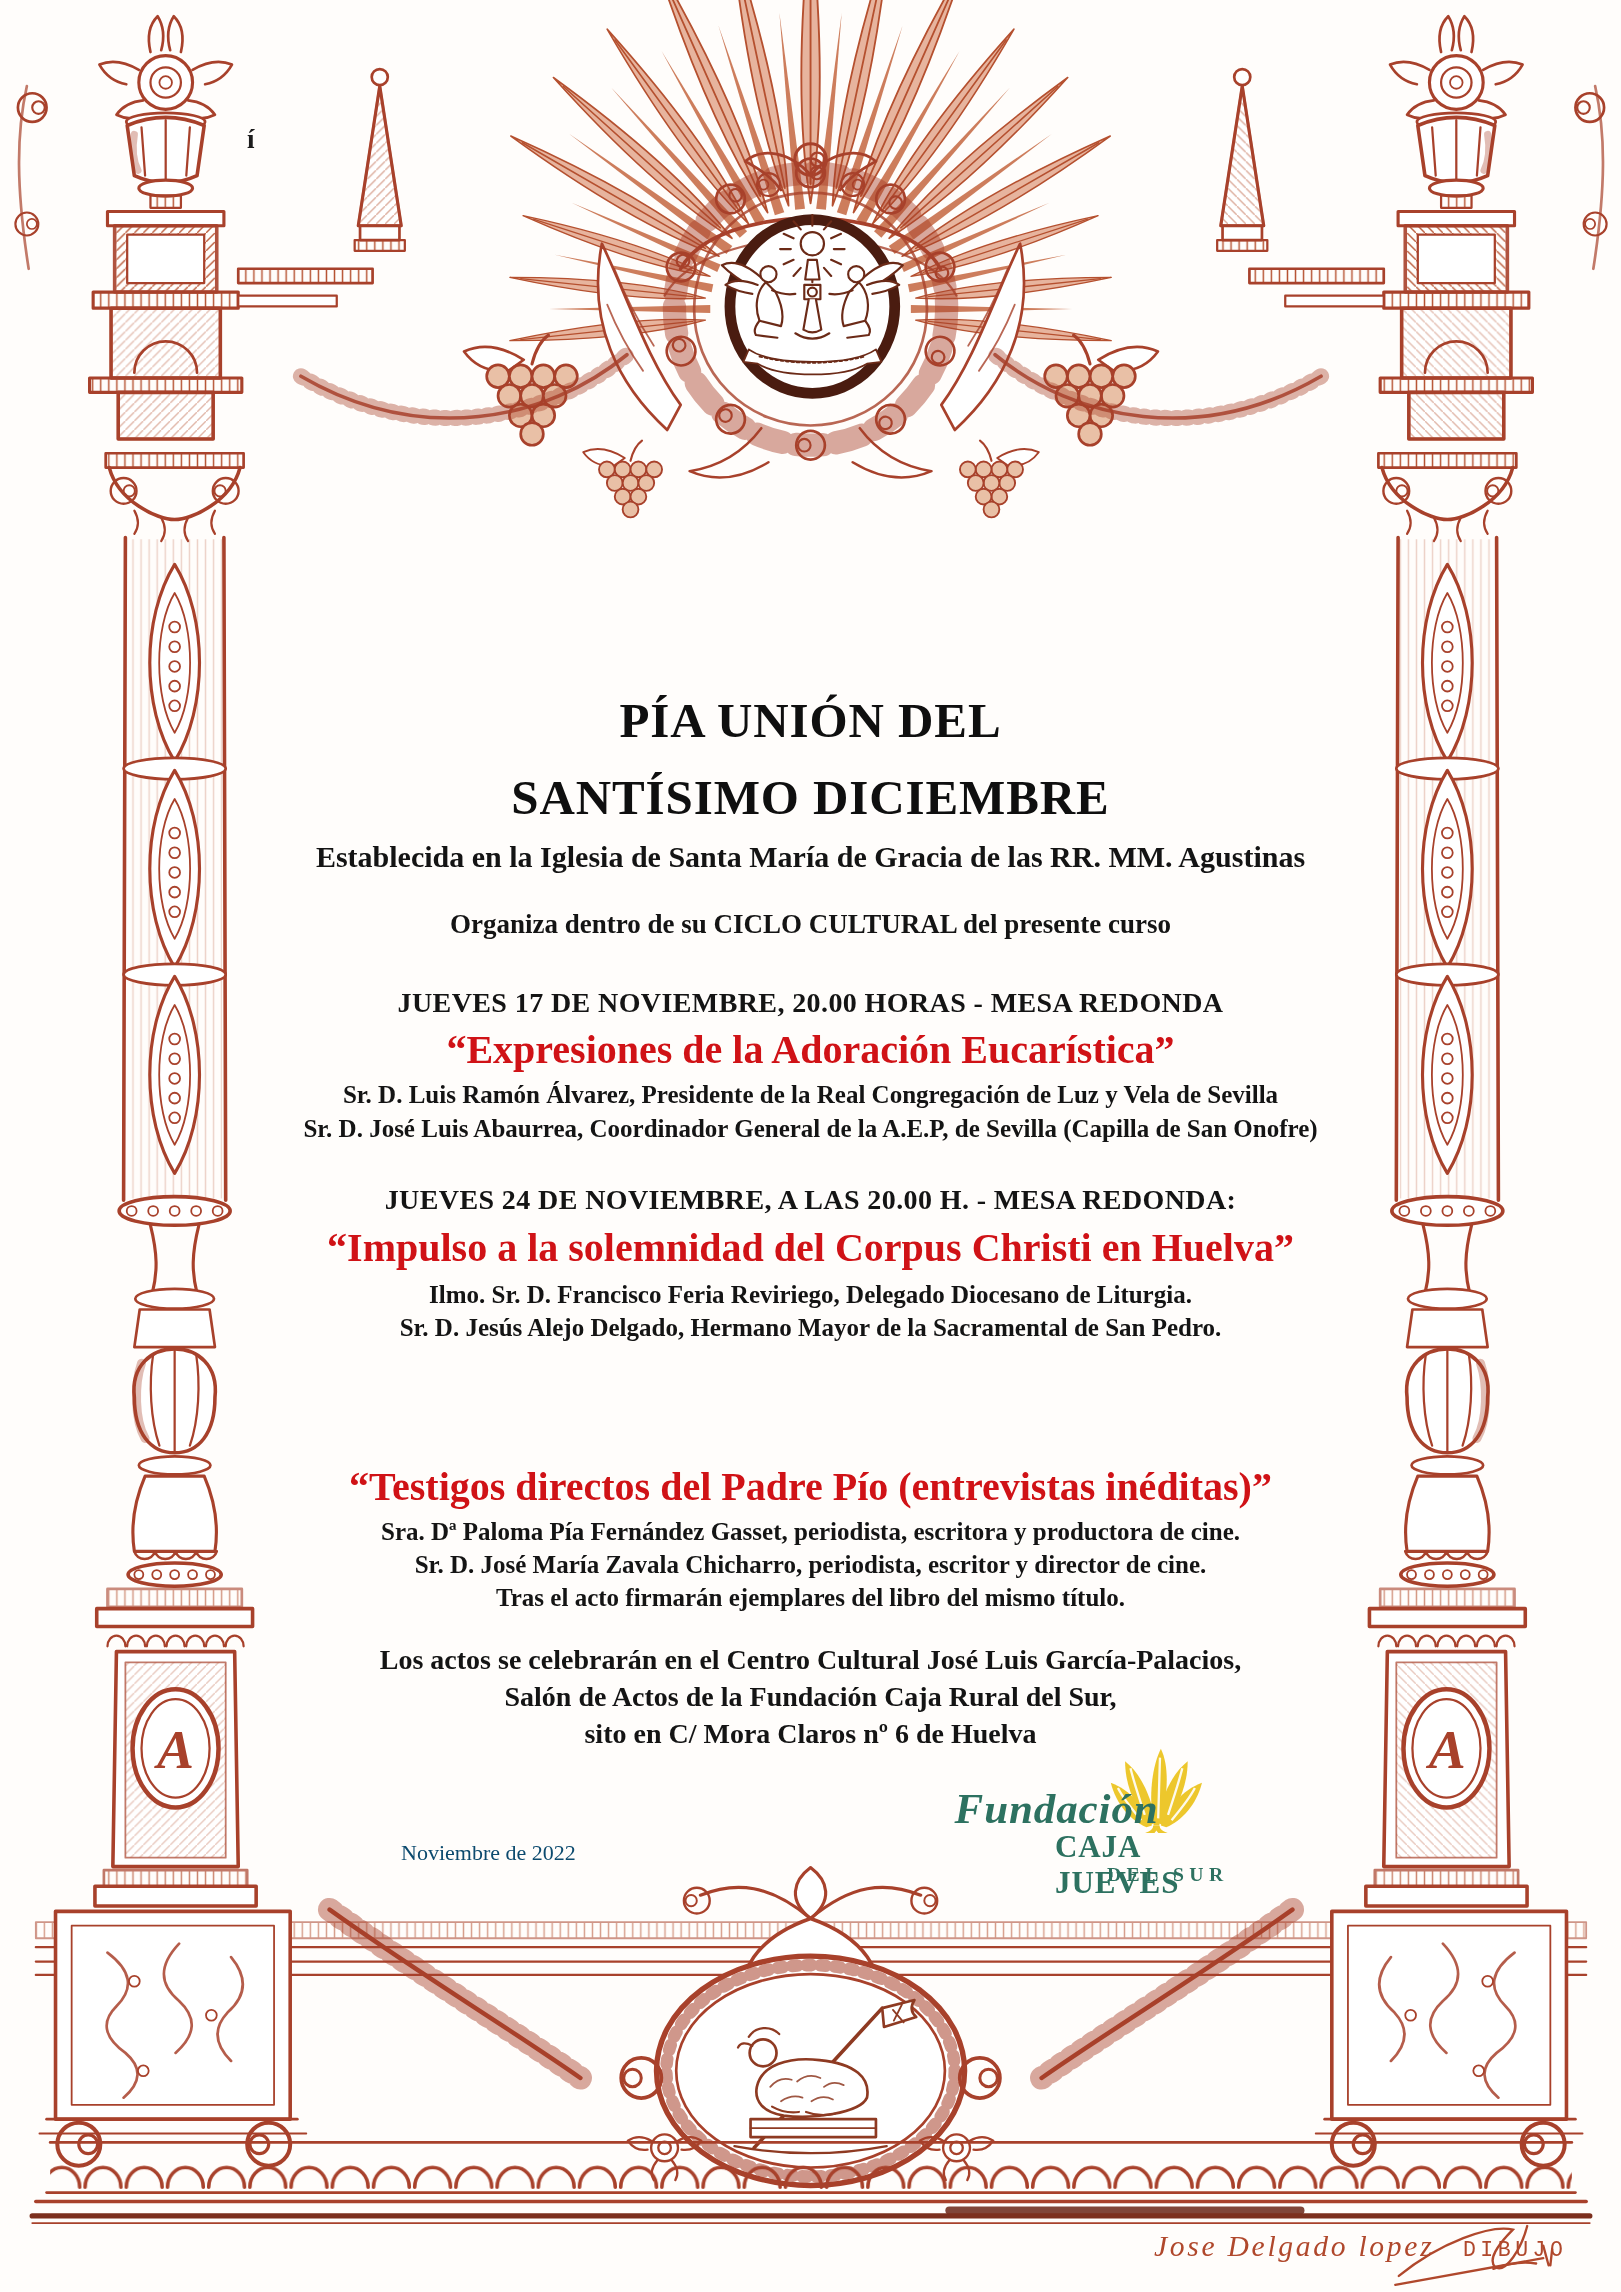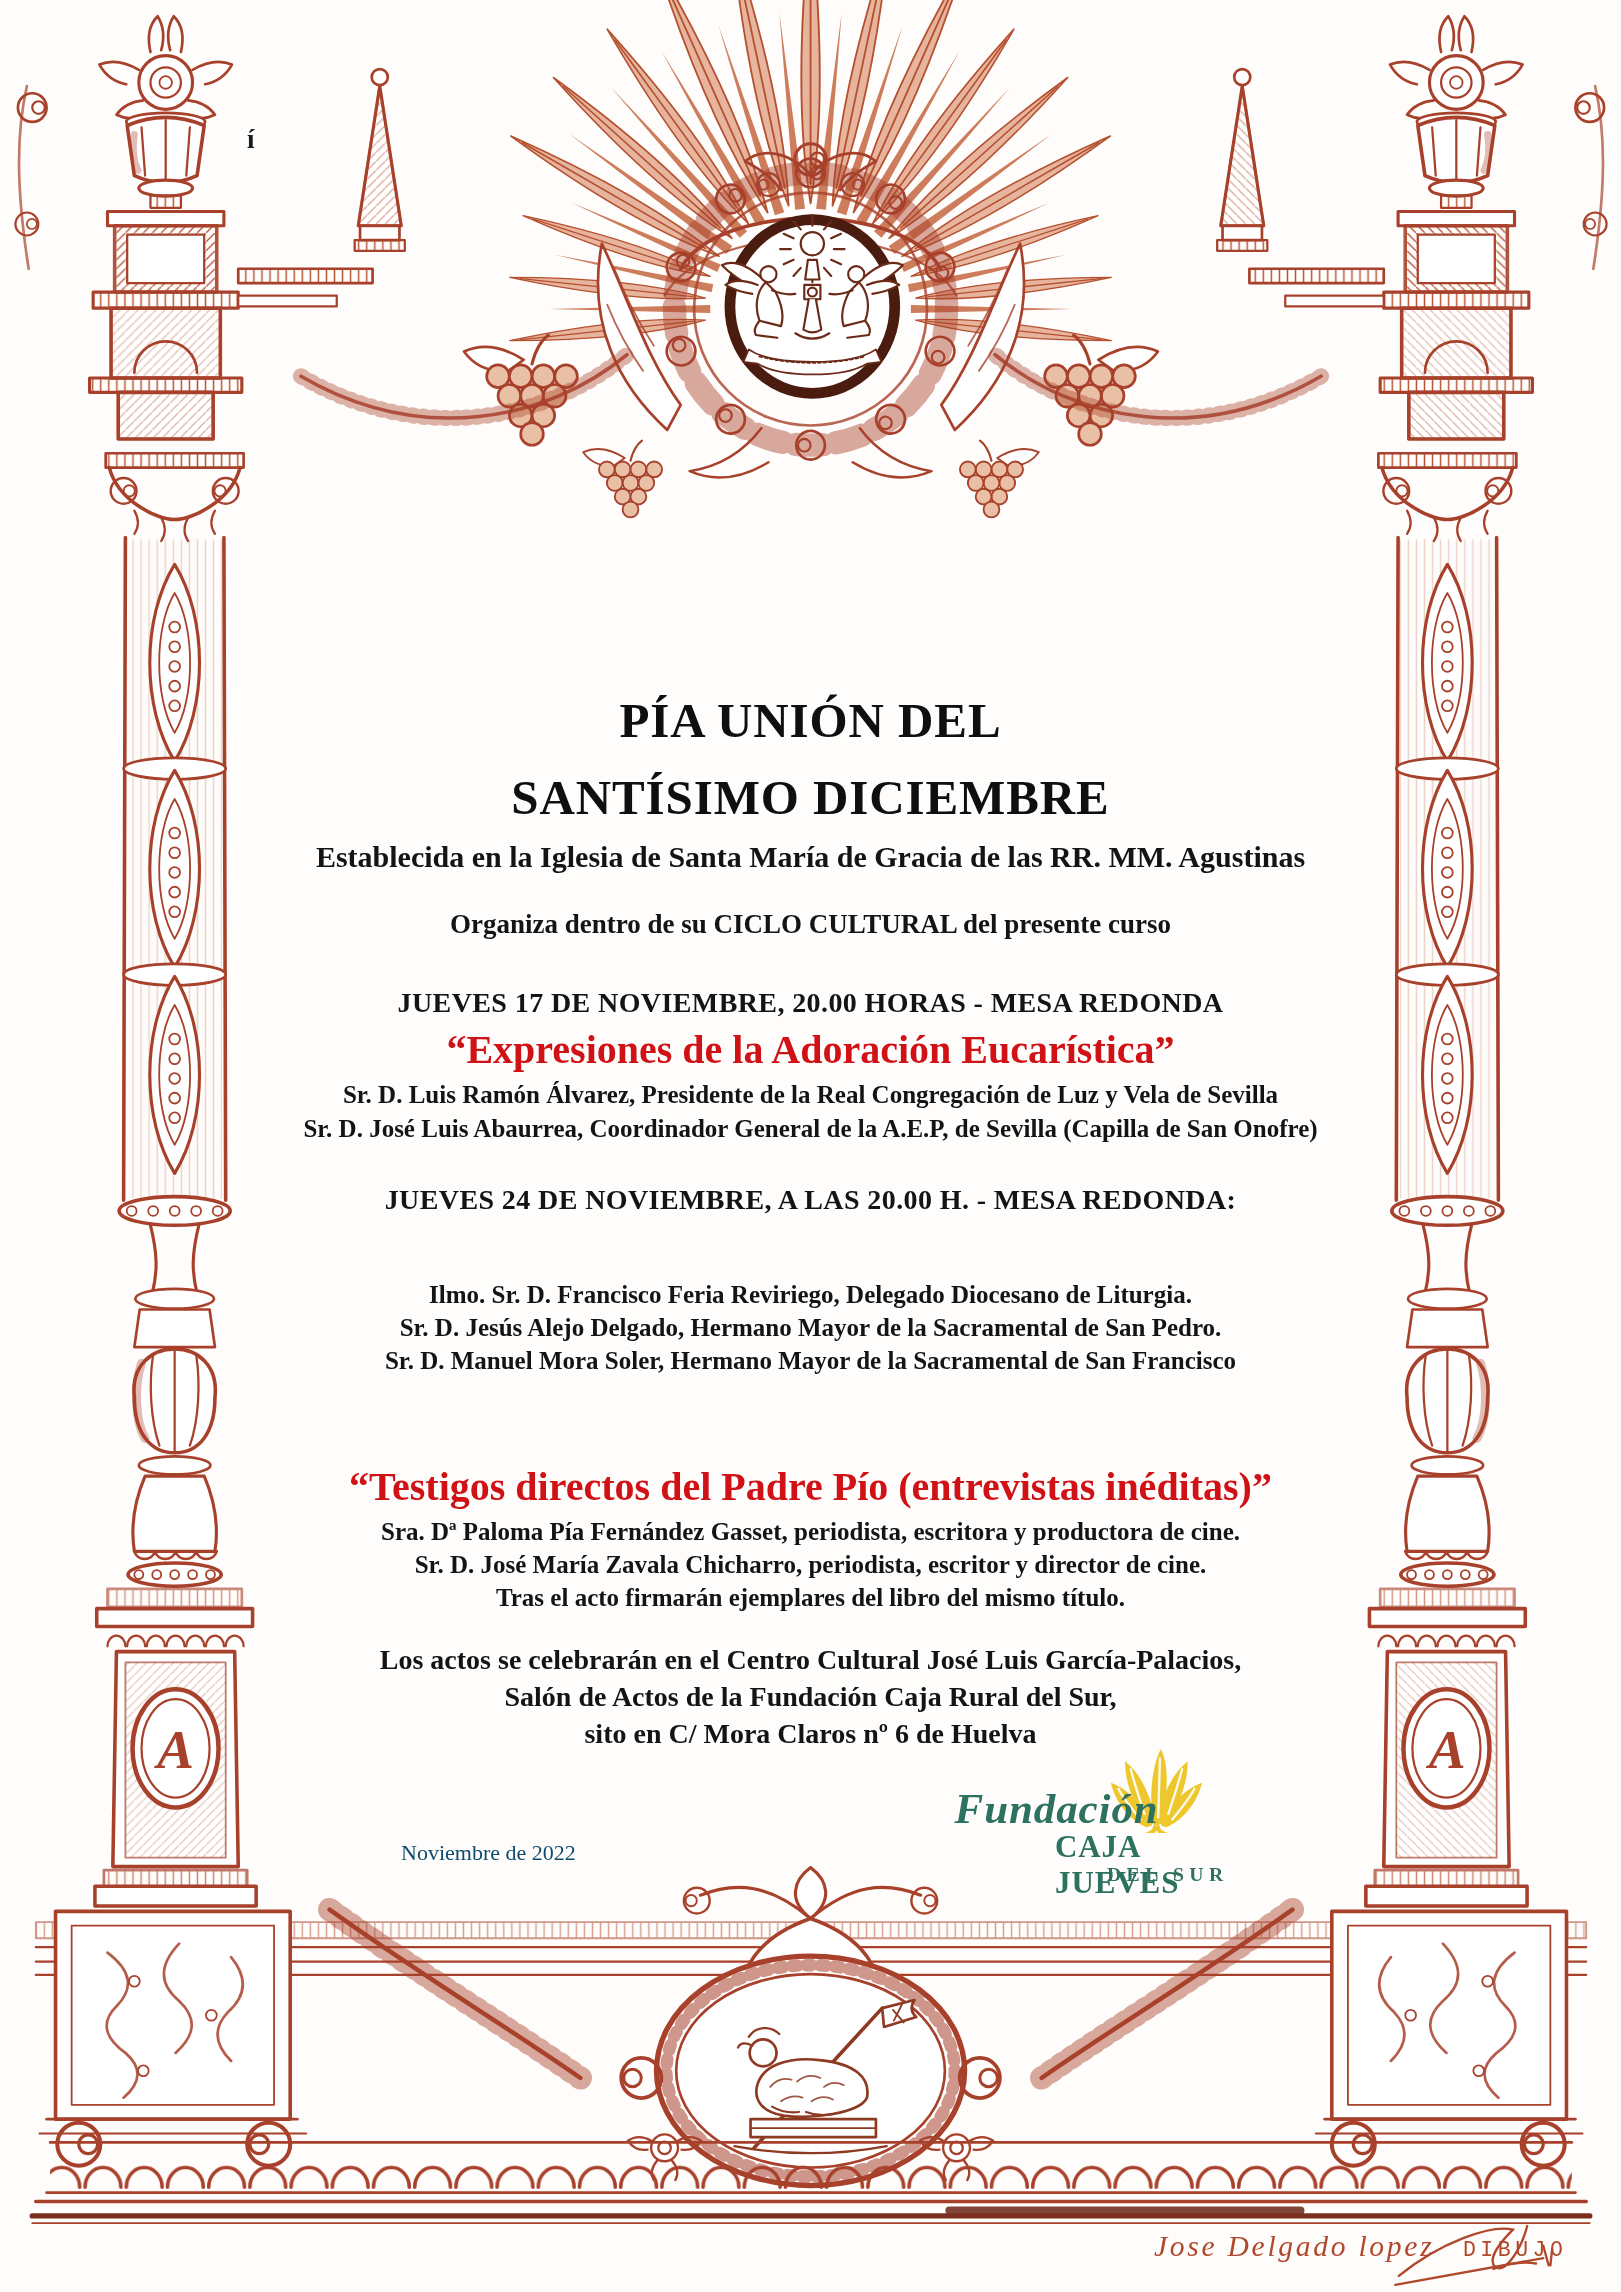--- a/index.html
+++ b/index.html
@@ -382,24 +382,24 @@
   <div class="txt organiza">Organiza dentro de su CICLO CULTURAL del presente curso</div>
 
   <div class="txt ev-head e1h">JUEVES 17 DE NOVIEMBRE, 20.00 HORAS - MESA REDONDA</div>
   <div class="txt ev-title e1t">“Expresiones de la Adoración Eucarística”</div>
   <div class="txt ev-spk e1s">
     <div>Sr. D. Luis Ramón Álvarez,  Presidente de la Real Congregación de Luz y Vela de Sevilla</div>
     <div>Sr. D. José Luis Abaurrea, Coordinador General de la A.E.P, de Sevilla (Capilla de San Onofre)</div>
   </div>
 
   <div class="txt ev-head e2h">JUEVES 24 DE NOVIEMBRE, A LAS 20.00 H. - MESA REDONDA:</div>
+  <div class="txt ev-title e2t">“Impulso a la solemnidad del Corpus Christi en Huelva”</div>
   <div class="txt ev-spk e2s">
     <div>Ilmo. Sr. D. Francisco Feria Reviriego, Delegado Diocesano de Liturgia.</div>
     <div>Sr. D. Jesús Alejo Delgado, Hermano Mayor de la Sacramental de San Pedro.</div>
-    <div>Sr. D. Manuel Mora Soler, Hermano Mayor de la Sacramental de San Francisco</div>
   </div>
 
   <div class="txt ev-spk e3s">
     <div>Sra. Dª Paloma Pía Fernández Gasset, periodista, escritora y productora de cine.</div>
     <div>Sr. D. José María Zavala Chicharro,  periodista, escritor y director de cine.</div>
     <div>Tras el acto firmarán ejemplares del libro del mismo título.</div>
   </div>
   <div class="txt ev-title e3t">“Testigos directos del Padre Pío (entrevistas inéditas)”</div>
 
   <div class="txt venue">

